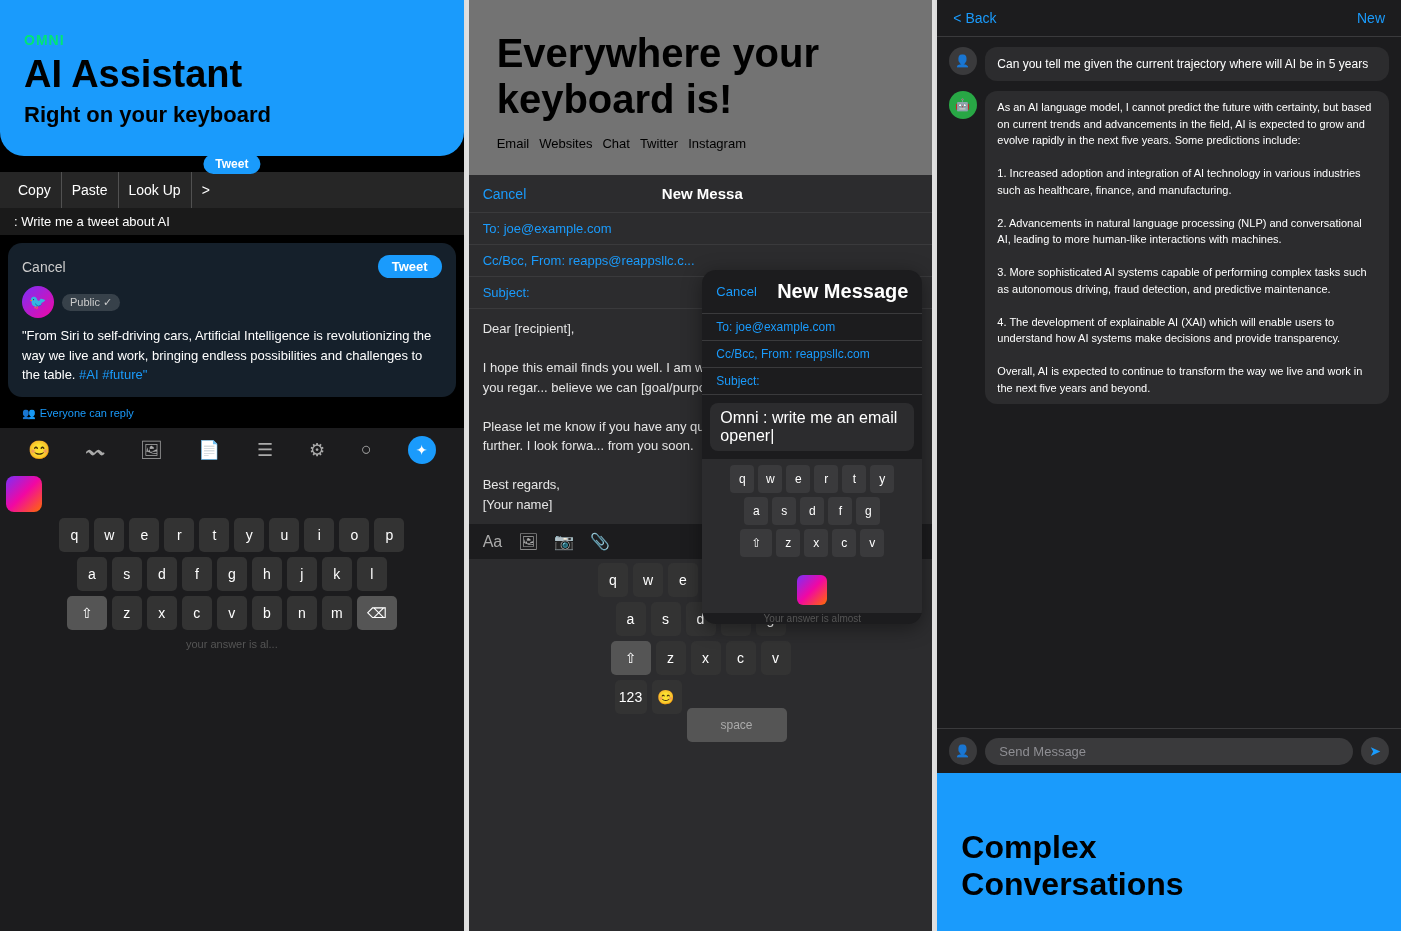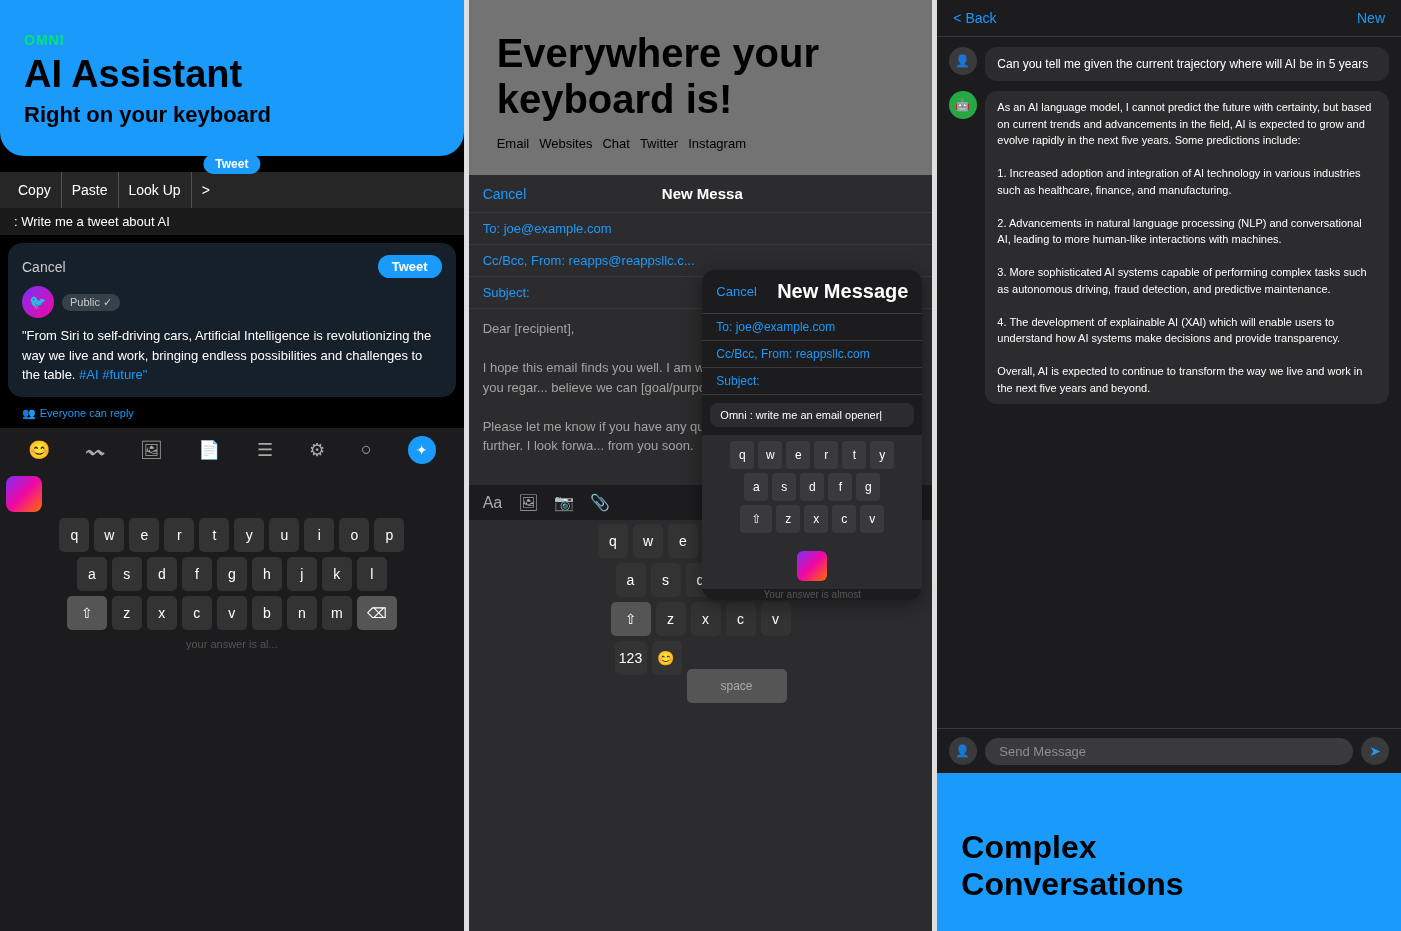--- a/index.html
+++ b/index.html
@@ -283,21 +283,21 @@
     .email-cancel-btn { color: #1a9bfc; font-size: 14px; }
     .email-title { color: #fff; font-size: 15px; font-weight: 600; }
     .email-field {
       padding: 8px 14px;
       border-bottom: 1px solid #3a3a3c;
       font-size: 13px;
       color: #8e8e93;
     }
     .email-field span { color: #1a9bfc; }
     .email-body-text {
-      color: #a3a3a3;
+      color: #e5e5e5;
       font-size: 13px;
       line-height: 1.5;
       padding: 10px 14px;
     }
     .email-toolbar2 {
       display: flex;
       align-items: center;
       gap: 16px;
       padding: 8px 14px;
       background: #1c1c1e;
@@ -330,21 +330,21 @@
       font-size: 12px;
       color: #8e8e93;
     }
     .new-msg-field span { color: #1a9bfc; }
     .new-msg-prompt {
       background: #2c2c2e;
       margin: 8px;
       border-radius: 8px;
       padding: 6px 10px;
       color: #fff;
-      font-size: 11px;
+      font-size: 16px;
     }
     .new-msg-kb {
       background: #2c2c2e;
       padding: 6px 8px;
     }
     .new-msg-kb-row {
       display: flex;
       gap: 4px;
       margin-bottom: 4px;
       justify-content: center;
@@ -618,20 +618,22 @@
       <div class="email-field">
         <span>Subject:</span>
       </div>
       <div class="email-body-text">
         <div>Dear [recipient],</div>
         <br>
         <div>I hope this email finds you well. I am writing to reach out and connect with you regar... believe we can [goal/purpose o...</div>
         <br>
         <div>Please let me know if you have any questions or would like to discuss this further. I look forwa... from you soon.</div>
         <br>
+        <div style="white-space:pre-line;">Best regards,
+[Your name]</div>
       </div>
       <div class="email-toolbar2">
         <span class="email-tb-icon">Aa</span>
         <span class="email-tb-icon">🖼</span>
         <span class="email-tb-icon">📷</span>
         <span class="email-tb-icon">📎</span>
       </div>
 
       <div style="background:#2c2c2e;padding:4px 8px;">
         <div class="kb-row">

